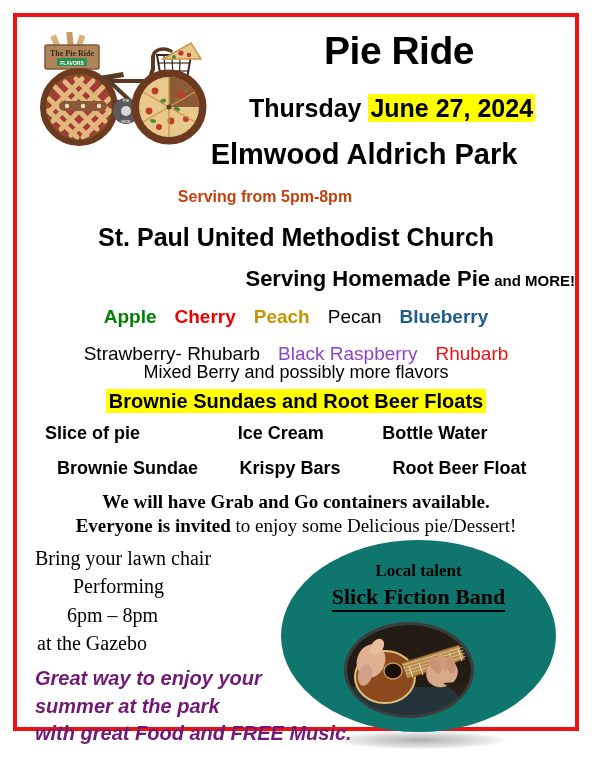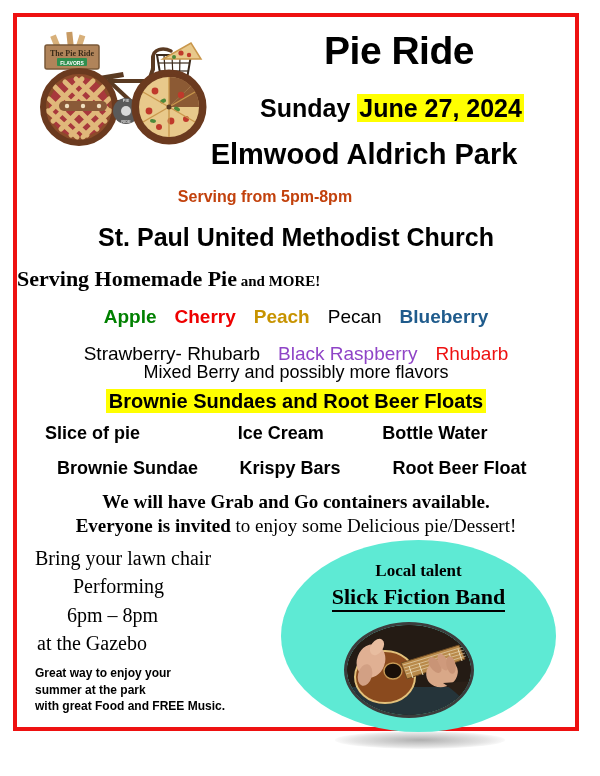--- a/index.html
+++ b/index.html
@@ -48,21 +48,21 @@
     text-align:center; font-size:16px; font-weight:bold; color:#c2410c;
     line-height:1;
   }
   .church{
     position:absolute; left:0px; top:208px; width:558px;
     text-align:center; font-size:25px; font-weight:bold; color:#000;
     line-height:1;
   }
   .homemade{
     position:absolute; left:0px; top:251px; width:558px;
-    text-align:left; line-height:1;font-family:Liberation Serif, serif;
+    text-align:right; line-height:1;
   }
   .homemade .big{font-size:22px;font-weight:bold;color:#000;}
   .homemade .small{font-size:15px;font-weight:bold;color:#000;}
 
   
   .flavors{position:absolute;left:0;top:290px;width:558px;}
   .flavor-row{
     text-align:center; font-weight:bold; line-height:1;
     white-space:nowrap;
   }
@@ -111,34 +111,34 @@
     font-size:20px; line-height:1.42;
   }
   .chairblock .l1{padding-left:4px;}
   .chairblock .l2{padding-left:42px;}
   .chairblock .l3{padding-left:36px;}
   .chairblock .l4{padding-left:6px;}
 
   
   .greatway{
     position:absolute; left:18px; top:648px; width:320px;
-    font-size:12px; font-weight:bold; color:#000000; line-height:1.38;
+    font-size:20px; font-weight:bold; color:#701a75; line-height:1.38;font-style:italic;
   }
 
   
   .oval-shadow{
     position:absolute; left:318px; top:714px;
     width:170px; height:18px;
     background:radial-gradient(ellipse at center, rgba(110,110,110,.55) 0%, rgba(150,150,150,.25) 55%, rgba(255,255,255,0) 75%);
     border-radius:50%;
   }
   .band-oval{
     position:absolute; left:264px; top:523px;
     width:275px; height:192px;
-    background:#5eead4;
+    background:#0f766e;
     border-radius:50%;
     overflow:hidden;
   }
   .band-title{
     position:absolute; left:0; top:22px; width:275px;
     text-align:center;
     font-family:"Liberation Serif", serif;
     font-size:17px; font-weight:bold; color:#000; line-height:1;
   }
   .band-name{
@@ -266,21 +266,21 @@
         </g>
         <circle cx="138" cy="78" r="35" fill="none" stroke="#6b3a1f" stroke-width="5"></circle>
         <circle cx="138" cy="78" r="2.5" fill="#5a3a22"></circle>
       </g>
     </svg>
   </div>
 
   <div class="title">Pie Ride</div>
 
   <div class="dateline">
-    <span>Sunday </span><span class="hl">June 27, 2024</span>
+    <span>Thursday </span><span class="hl">June 27, 2024</span>
   </div>
 
   <div class="park">Elmwood Aldrich Park</div>
   <div class="serving-time">Serving from 5pm-8pm</div>
   <div class="church">St. Paul United Methodist Church</div>
 
   <div class="homemade">
     <span class="big">Serving Homemade Pie</span><span class="small"> and MORE!</span>
   </div>
 

